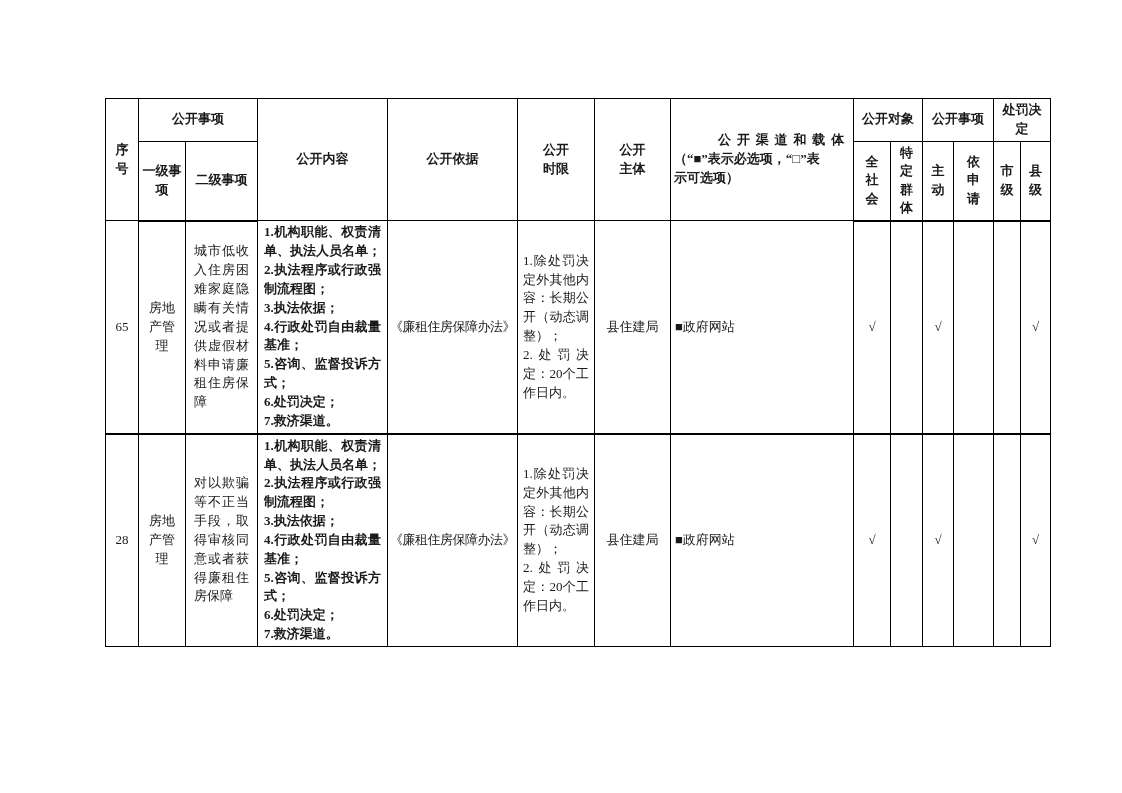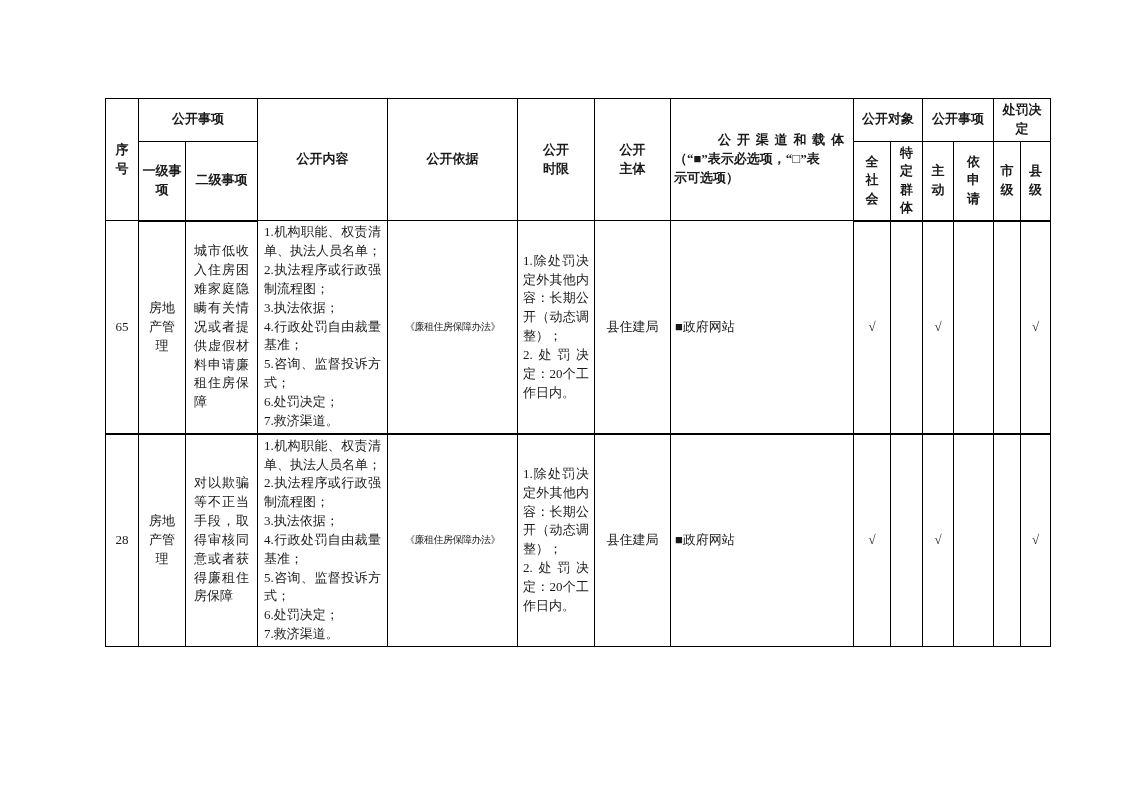--- a/index.html
+++ b/index.html
@@ -22,24 +22,24 @@
   th{font-weight:bold;text-align:center;padding:2px 3px;}
   tr.h-top{height:40px;}
   tr.h-sub{height:77px;}
   tr.row-a{height:208px;}
   tr.row-b{height:209px;}
   tr.h-sub th, tr.h-sub td{border-bottom:2px solid #000;}
   tr.row-a td{border-bottom:2px solid #000;}
   td.c, th.c{text-align:center;}
   td.justify{text-align:justify;}
   td.prelines{white-space:pre-line;}
-  td.content-cell{padding:2px 6px;line-height:1.45;}
+  td.content-cell{padding:2px 6px;line-height:1.45;font-weight:bold;}
   td.level2-cell{padding:12px 8px;}
   td.timelimit-cell{padding:2px 5px;}
-  td.basis-cell{font-size:10px;letter-spacing:-0.5px;text-align:center;padding:2px 2px;}
+  td.basis-cell{font-size:13px;letter-spacing:-0.5px;text-align:center;padding:2px 2px;}
   td.channel-cell{text-align:left;}
   td.check-cell{text-align:center;font-size:13px;}
   th.channel-head{text-align:left;padding:4px 3px;font-weight:bold;}
   .ch-l1{text-align:right;letter-spacing:0.45em;}
   .ch-l2,.ch-l3{text-align:left;letter-spacing:0;}
   .vspan{display:inline-block;width:1.05em;line-height:1.42;word-break:break-all;}
   .pagenum{
     position:absolute;left:105px;width:945px;top:700px;
     text-align:center;font-size:13px;color:#1a1a1a;
   }

